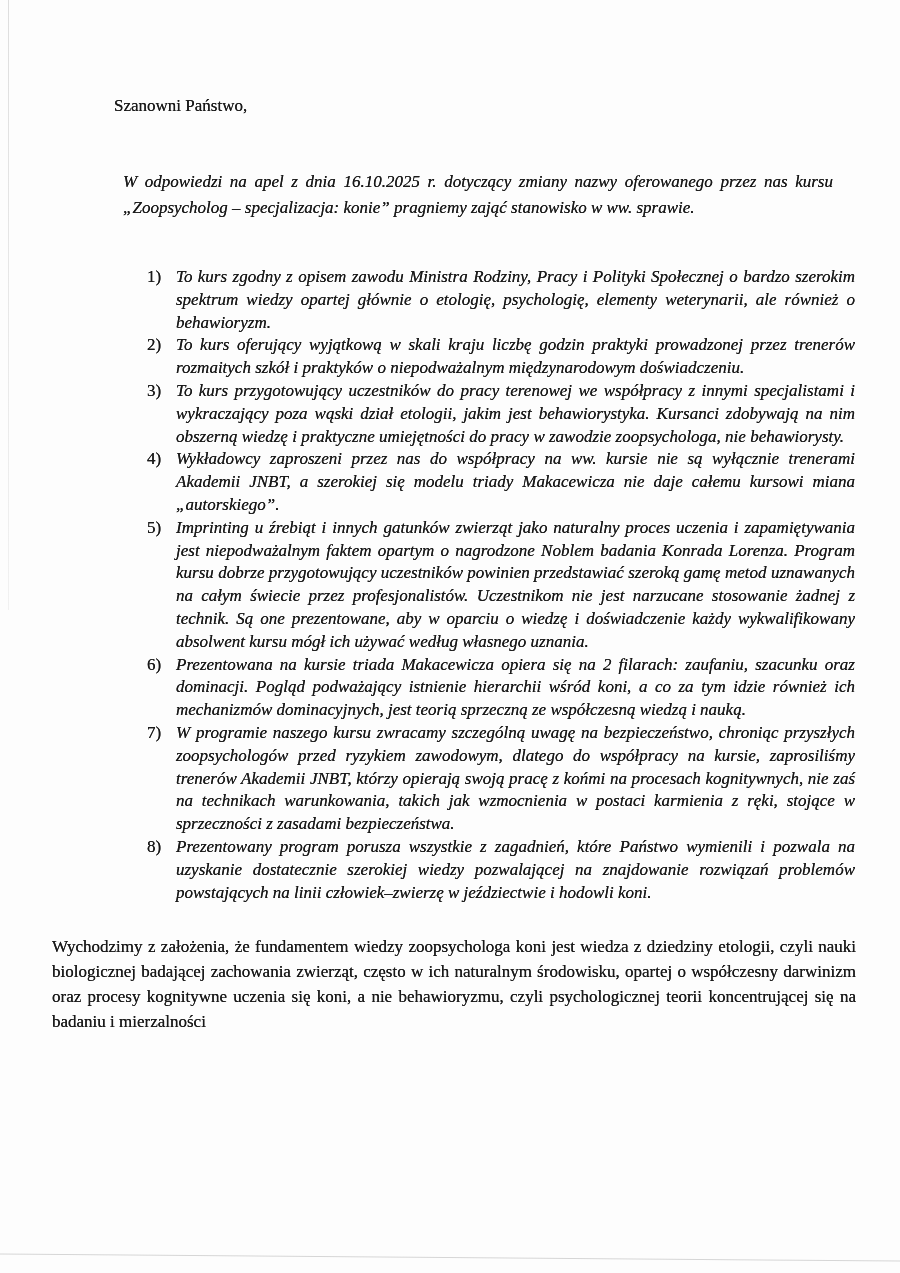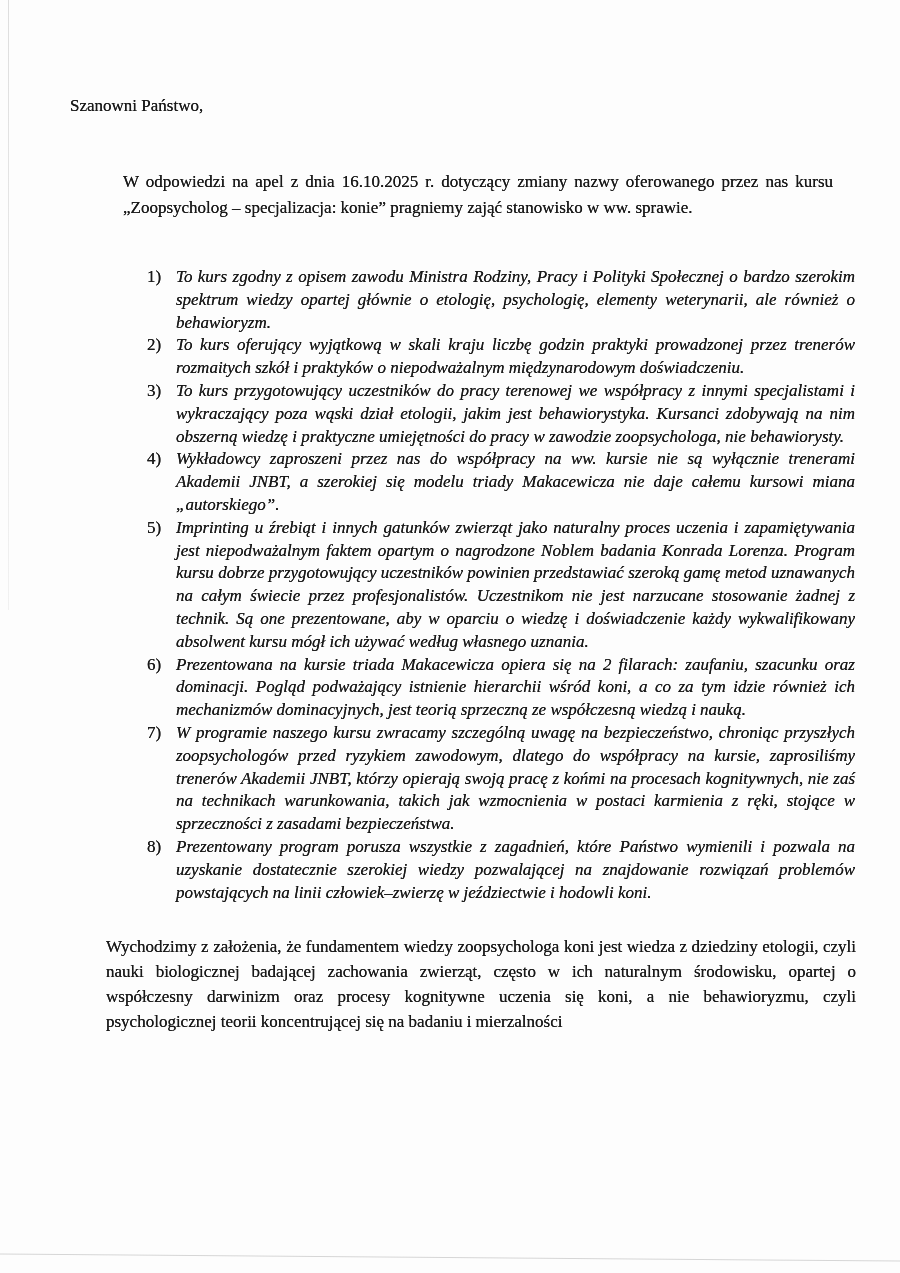--- a/index.html
+++ b/index.html
@@ -29,32 +29,33 @@
     position: absolute;
     left: -10px;
     top: 1257px;
     width: 920px;
     height: 1px;
     background: #d6d6d6;
     transform: rotate(0.45deg);
   }
   .salutation {
     margin: 0;
-    padding: 95px 0 0 70px;
+    padding: 95px 0 0 114px;
     font-size: 17px;
     line-height: 22px;
   }
   .para {
     margin: 0;
     font-size: 17px;
     text-align: justify;
   }
   .intro {
     margin: 52px 67px 0 123px;
     line-height: 26px;
+    font-style: italic;
   }
   .points {
     list-style: none;
     margin: 45px 0 0 0;
     padding: 0 45px 0 147px;
     font-size: 17px;
     line-height: 22.8px;
   }
   .point {
     display: flex;
@@ -62,21 +63,21 @@
   .num {
     flex: 0 0 29px;
     width: 29px;
   }
   .txt {
     flex: 1;
     text-align: justify;
     font-style: italic;
   }
   .closing {
-    margin: 30px 44px 0 106px;
+    margin: 30px 44px 0 52px;
     line-height: 25px;
   }
 </style>
 </head>
 <body>
 
 <div class="page">
   <div class="edge-left"></div>
 
   <p class="salutation">Szanowni Państwo,</p>

